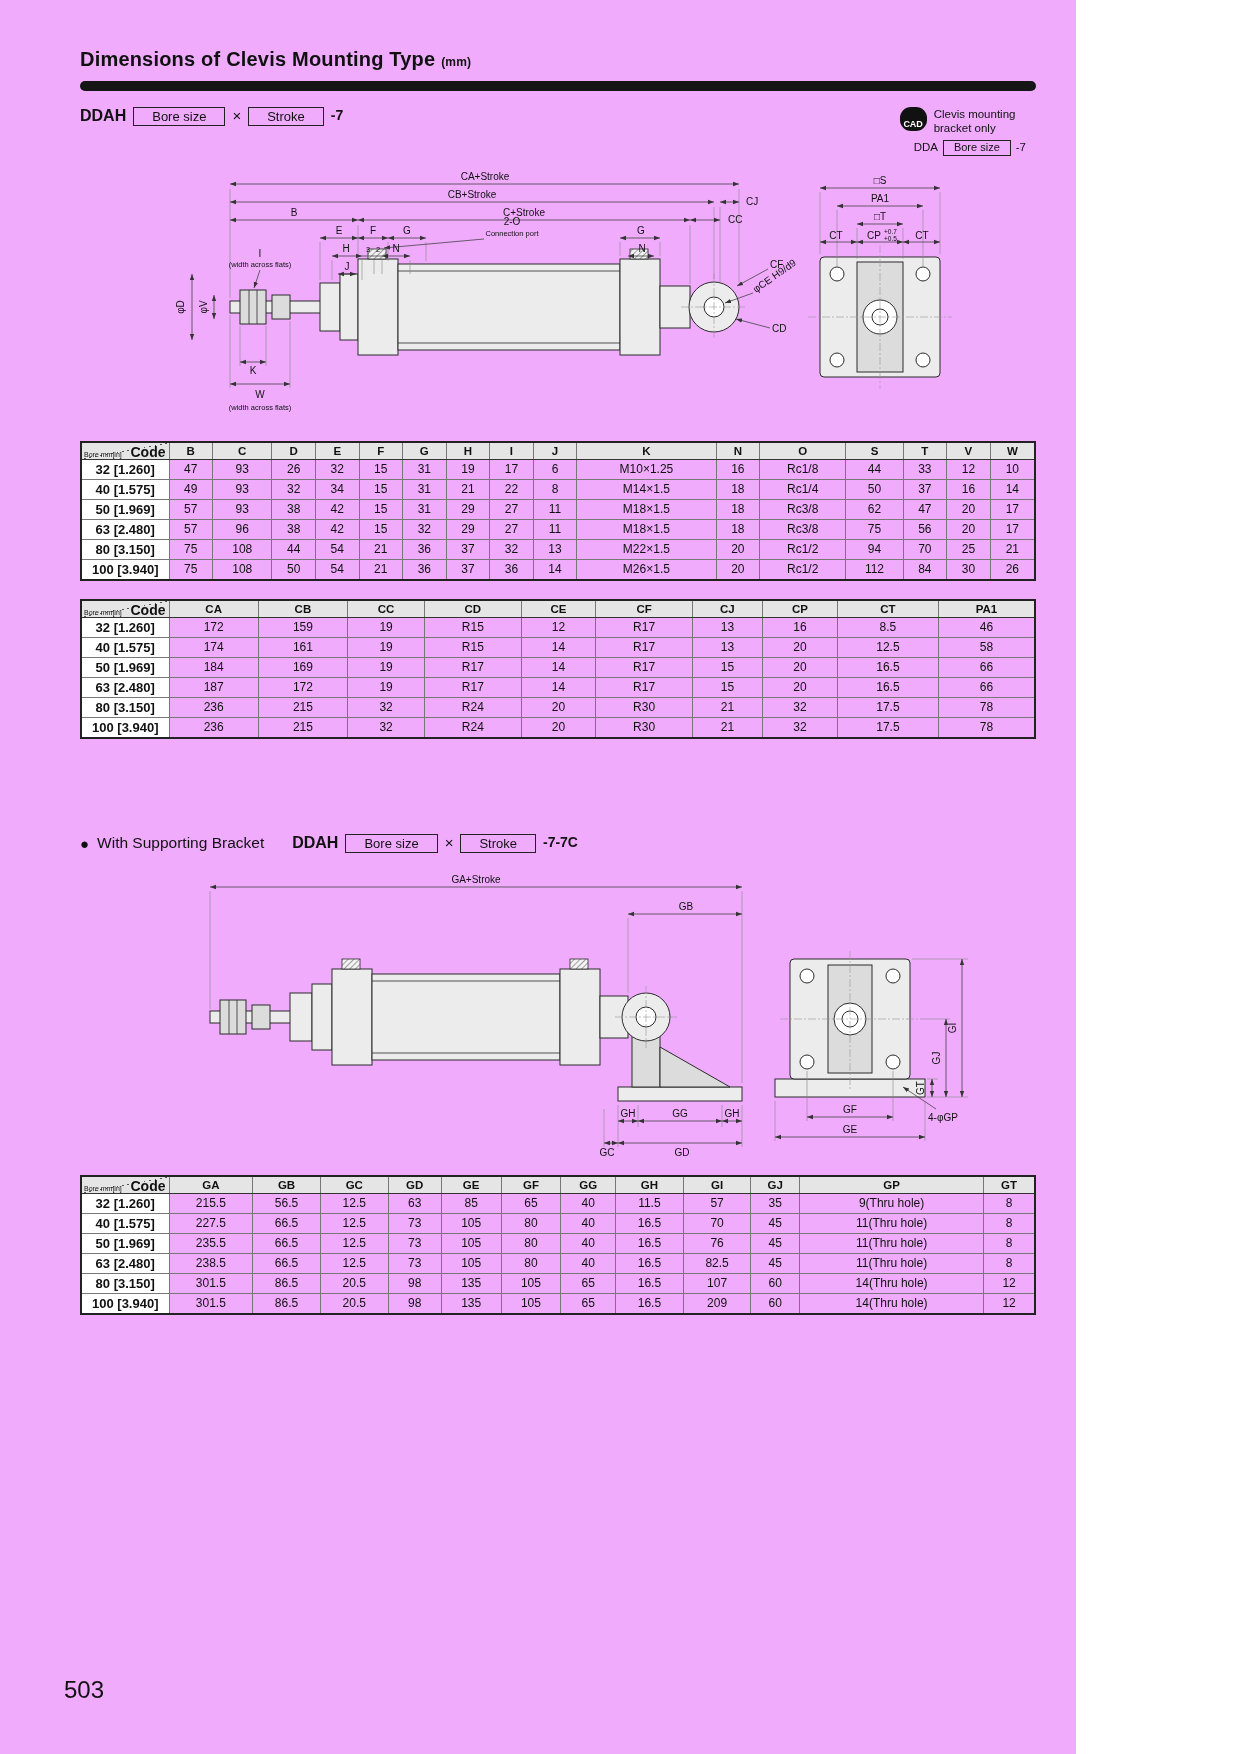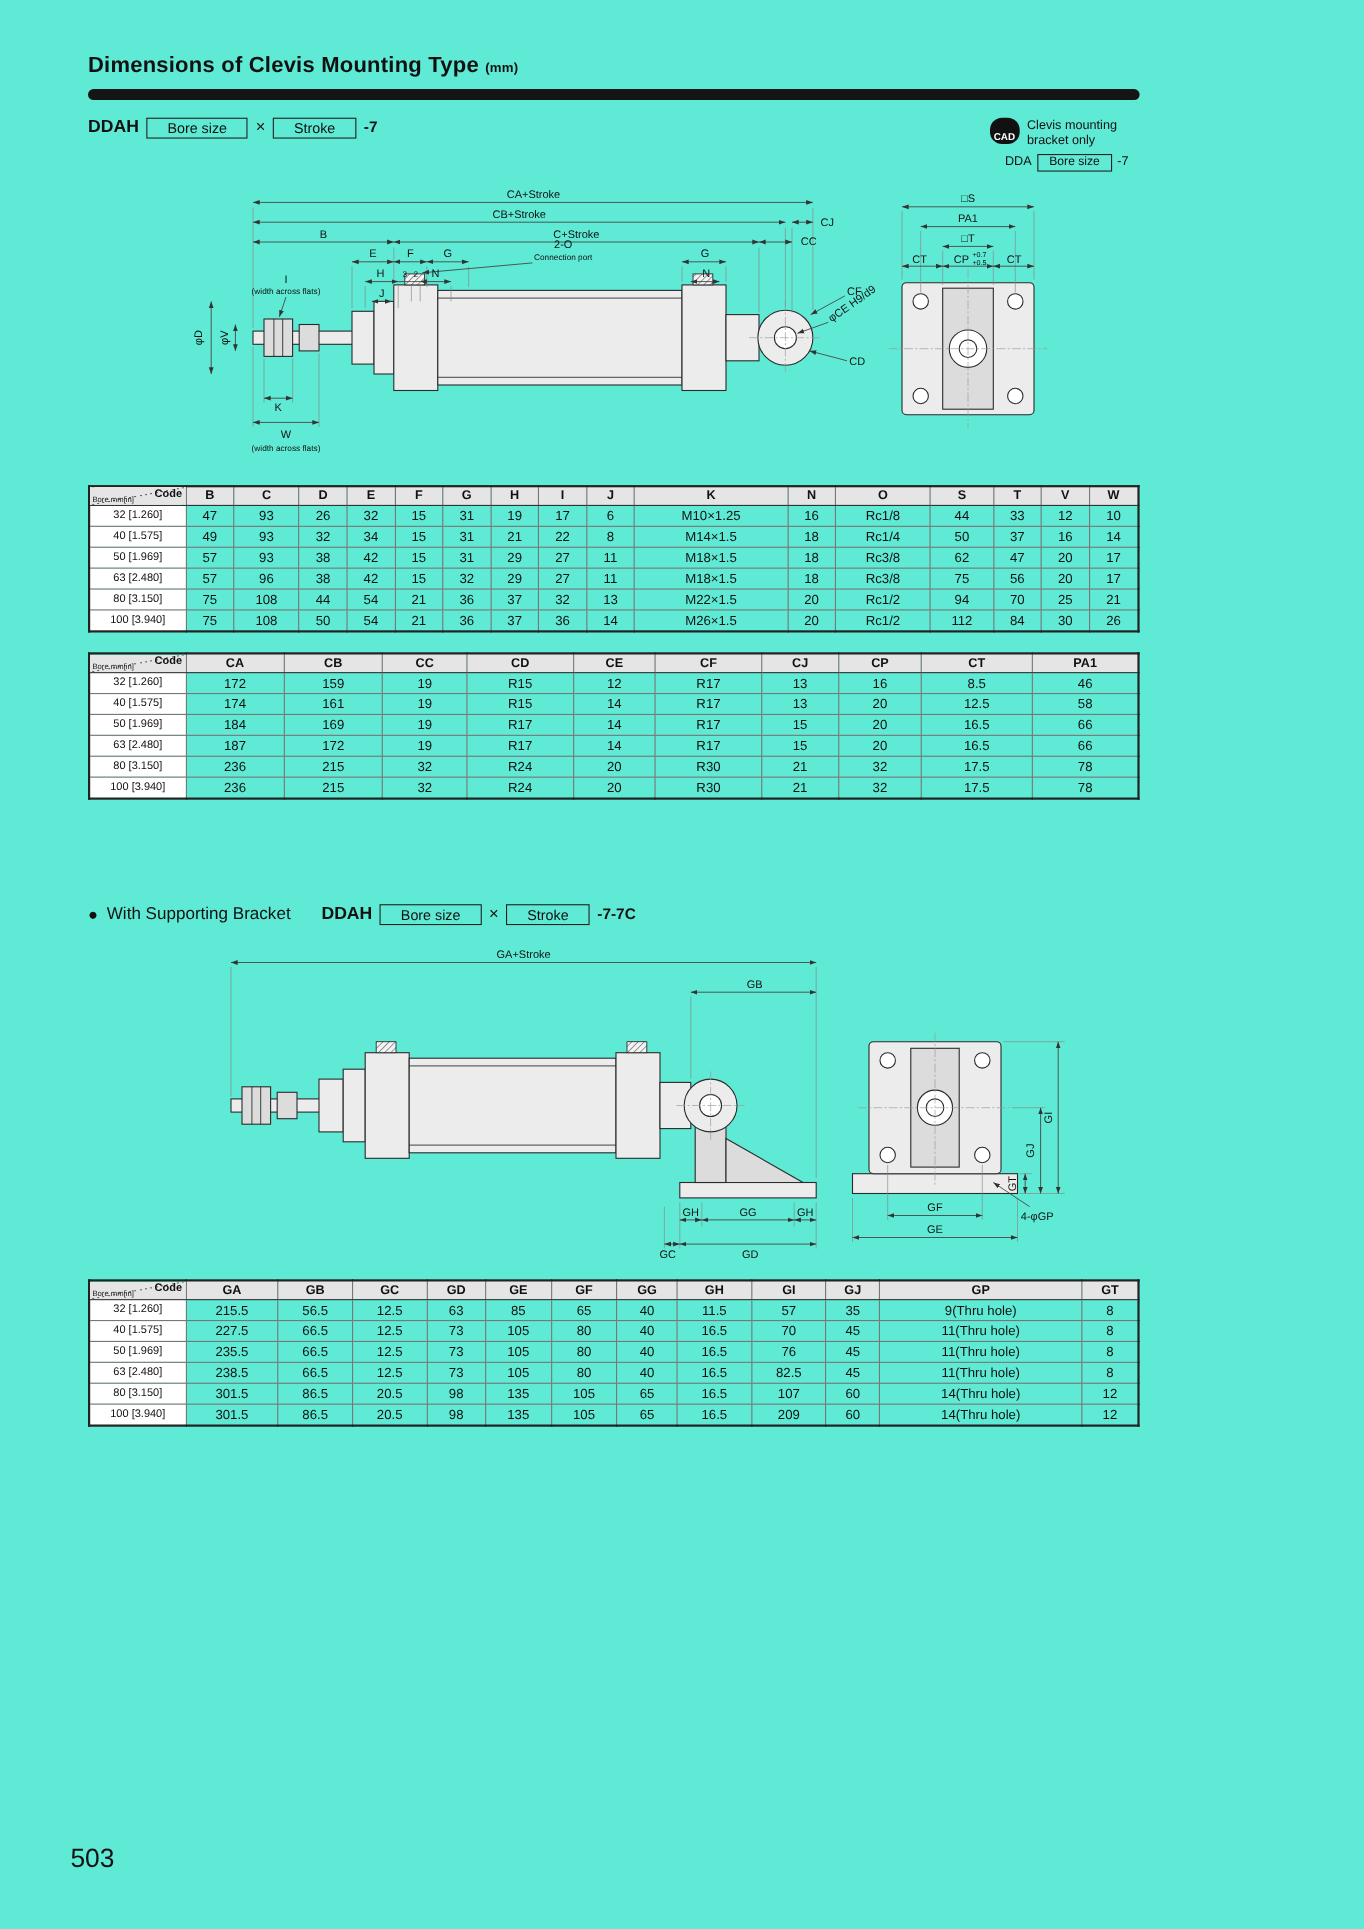--- a/index.html
+++ b/index.html
@@ -1,18 +1,18 @@
 <!DOCTYPE html>
 <html><head>
 <meta charset="utf-8">
 <style>
   * { box-sizing: border-box; }
   html,body { margin:0; padding:0; background:#fff; }
   body { font-family:"Liberation Sans", sans-serif; color:#111; }
-  .sheet { position:relative; width:1240px; height:1754px; background:#5eead4; overflow:hidden; }
+  .sheet { position:relative; width:1076px; height:1754px; background:#f0abfc; overflow:hidden; }
   .content { position:absolute; left:80px; top:48px; width:956px; }
 
   h1.title { font-size:20px; margin:0 0 10px 0; font-weight:bold; letter-spacing:0.2px; }
   h1.title .unit { font-size:12px; font-weight:bold; }
   .black-bar { height:10px; background:#151515; border-radius:5px; }
 
   .model-row { display:flex; justify-content:space-between; align-items:flex-start; margin-top:16px; }
   .model-code { display:flex; align-items:flex-start; gap:7px; font-weight:bold; }
   .model-prefix { font-size:16px; }
   .model-box { border:1.3px solid #222; padding:1px 18px; font-size:13px; font-weight:normal; }
@@ -41,24 +41,24 @@
   svg .lbl { font-size:10px; }
   svg .sm  { font-size:7.5px; }
   svg .tol { font-size:6.5px; }
   svg .mid { text-anchor:middle; }
 
   table.dims-table { border-collapse:collapse; width:100%; margin-top:14px;
                      font-size:12px; border:2px solid #222; }
   .dims-table th, .dims-table td { border:1px solid #777; text-align:center;
                      padding:2px; height:17px; }
   .dims-table thead th { background:#e5e5e5; border-bottom:1.5px solid #333; font-size:11.5px; }
-  .dims-table tbody th.codecell { font-weight:normal; font-size:10px; background:#fff; }
+  .dims-table tbody th.codecell { font-weight:bold; font-size:13px; background:#fff; }
   .dims-table th.corner { position:relative; width:88px;
       background:linear-gradient(to bottom right, #e5e5e5 49.55%, #555 49.55%, #555 50.45%, #e5e5e5 50.45%); }
-  .corner .c-top { position:absolute; top:1px; right:3px; font-size:10px; font-weight:bold; }
+  .corner .c-top { position:absolute; top:1px; right:3px; font-size:14px; font-weight:bold; }
   .corner .c-bot { position:absolute; bottom:1px; left:2px; font-size:7px; font-weight:normal; }
 
   .sec2 { display:flex; align-items:center; gap:8px; margin-top:95px; }
   .sec2 .bullet { font-size:15px; }
   .sec2 .sec2-title { font-size:15.5px; font-weight:normal; margin-right:20px; }
 
   .page-num { position:absolute; left:64px; bottom:50px; font-size:24px; }
 </style>
 </head>
 <body>

